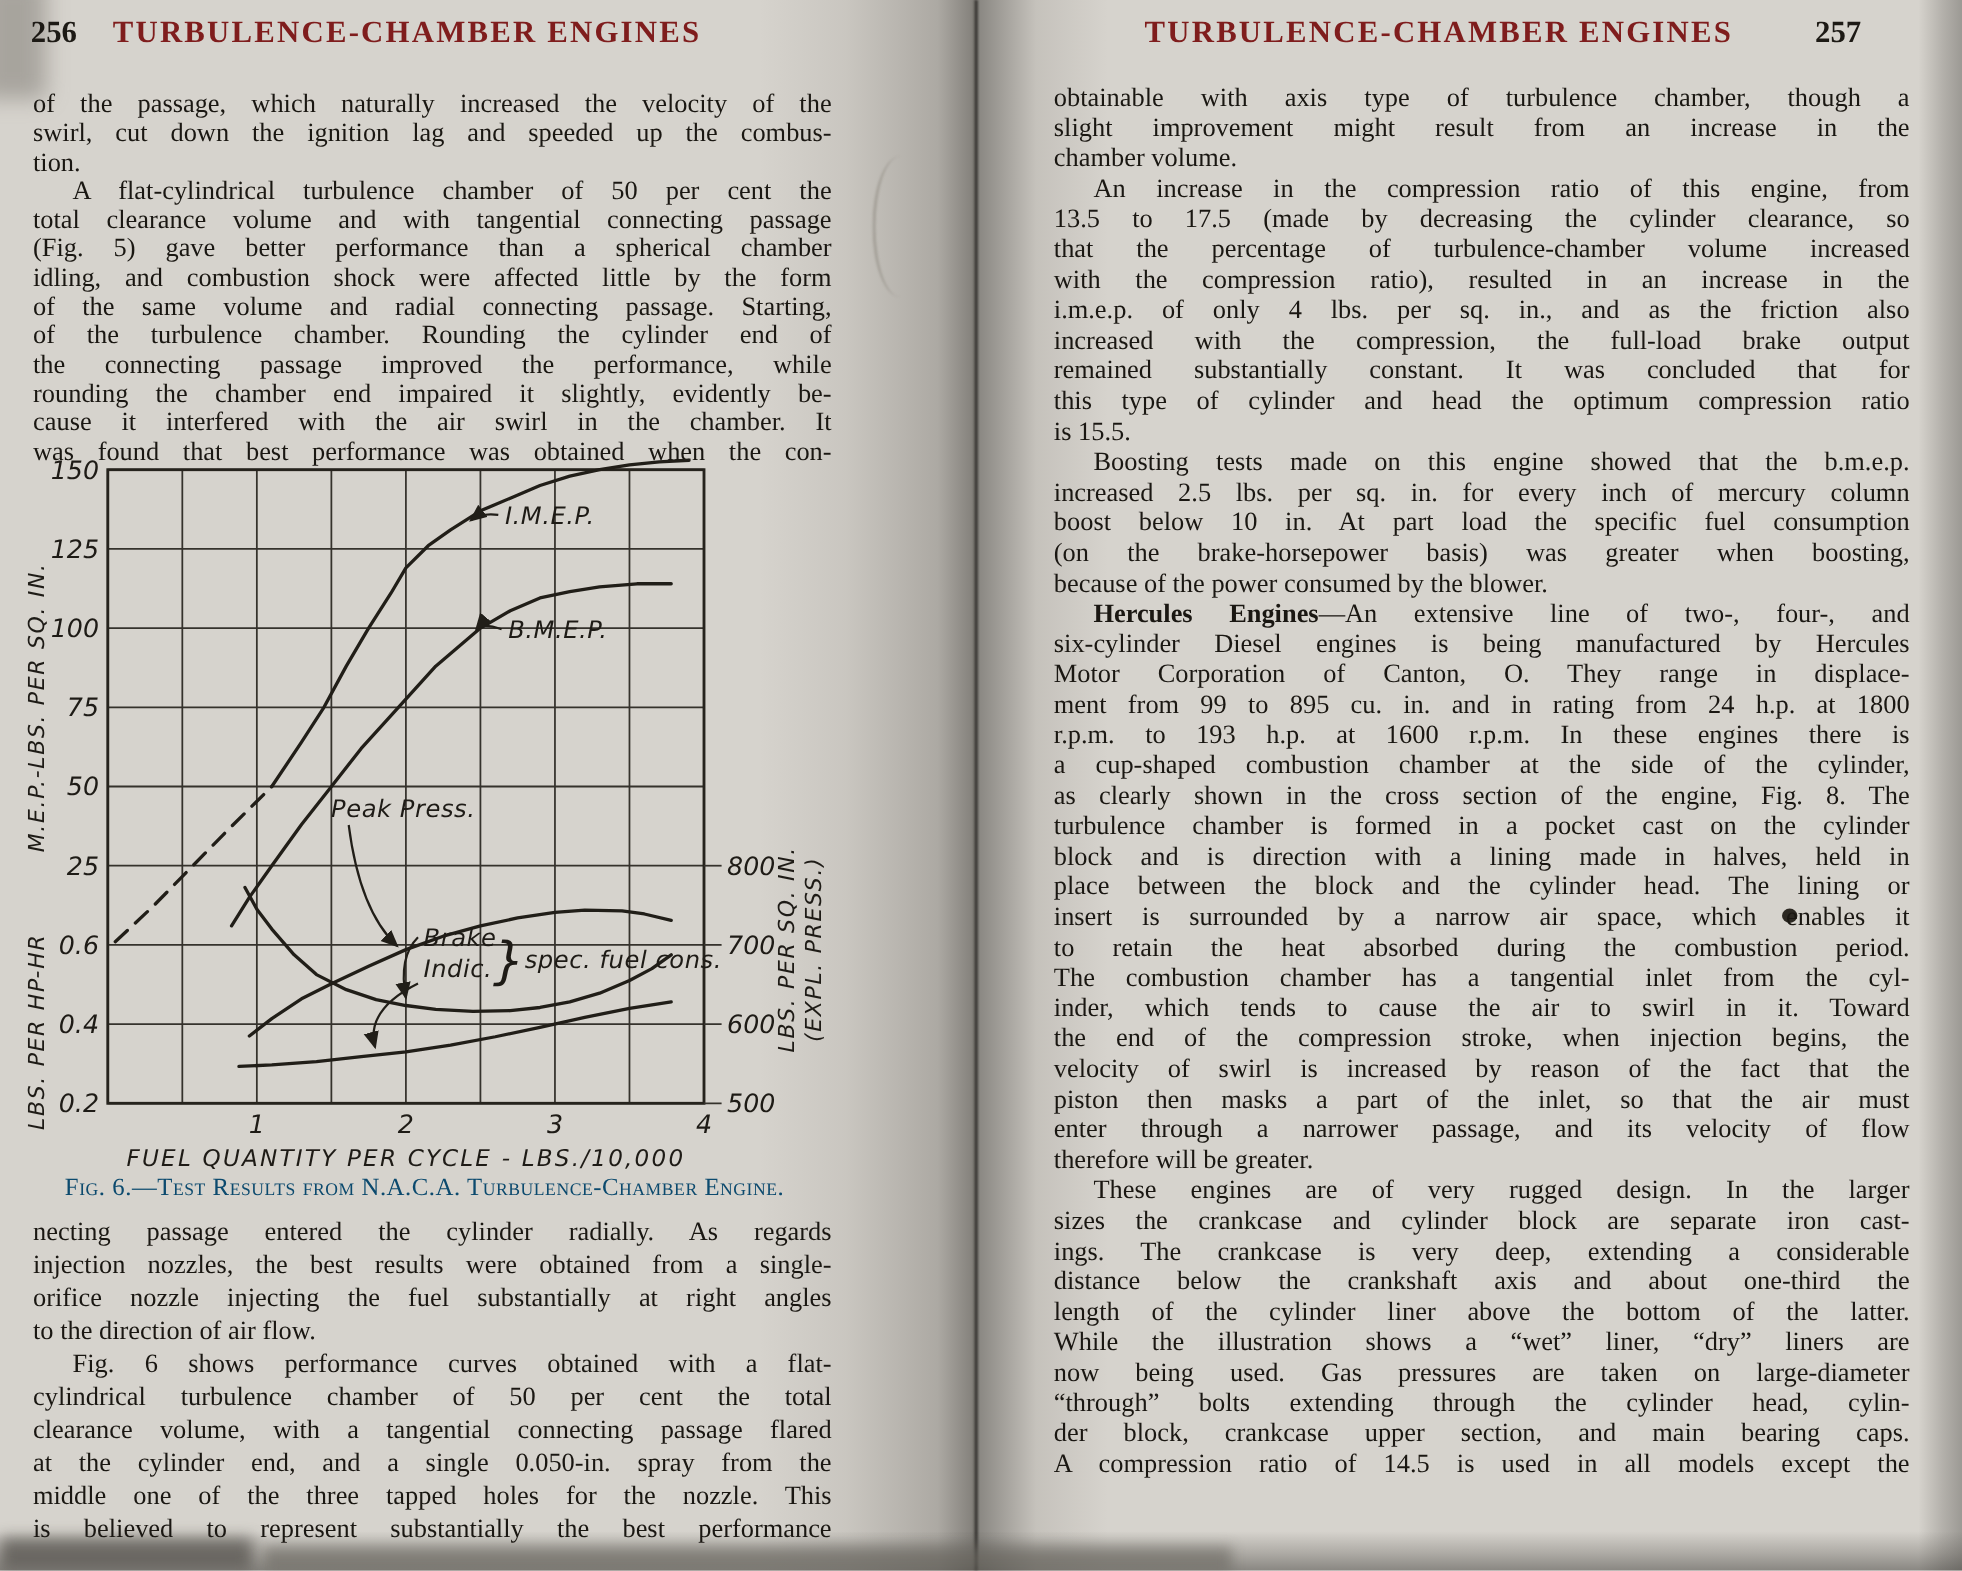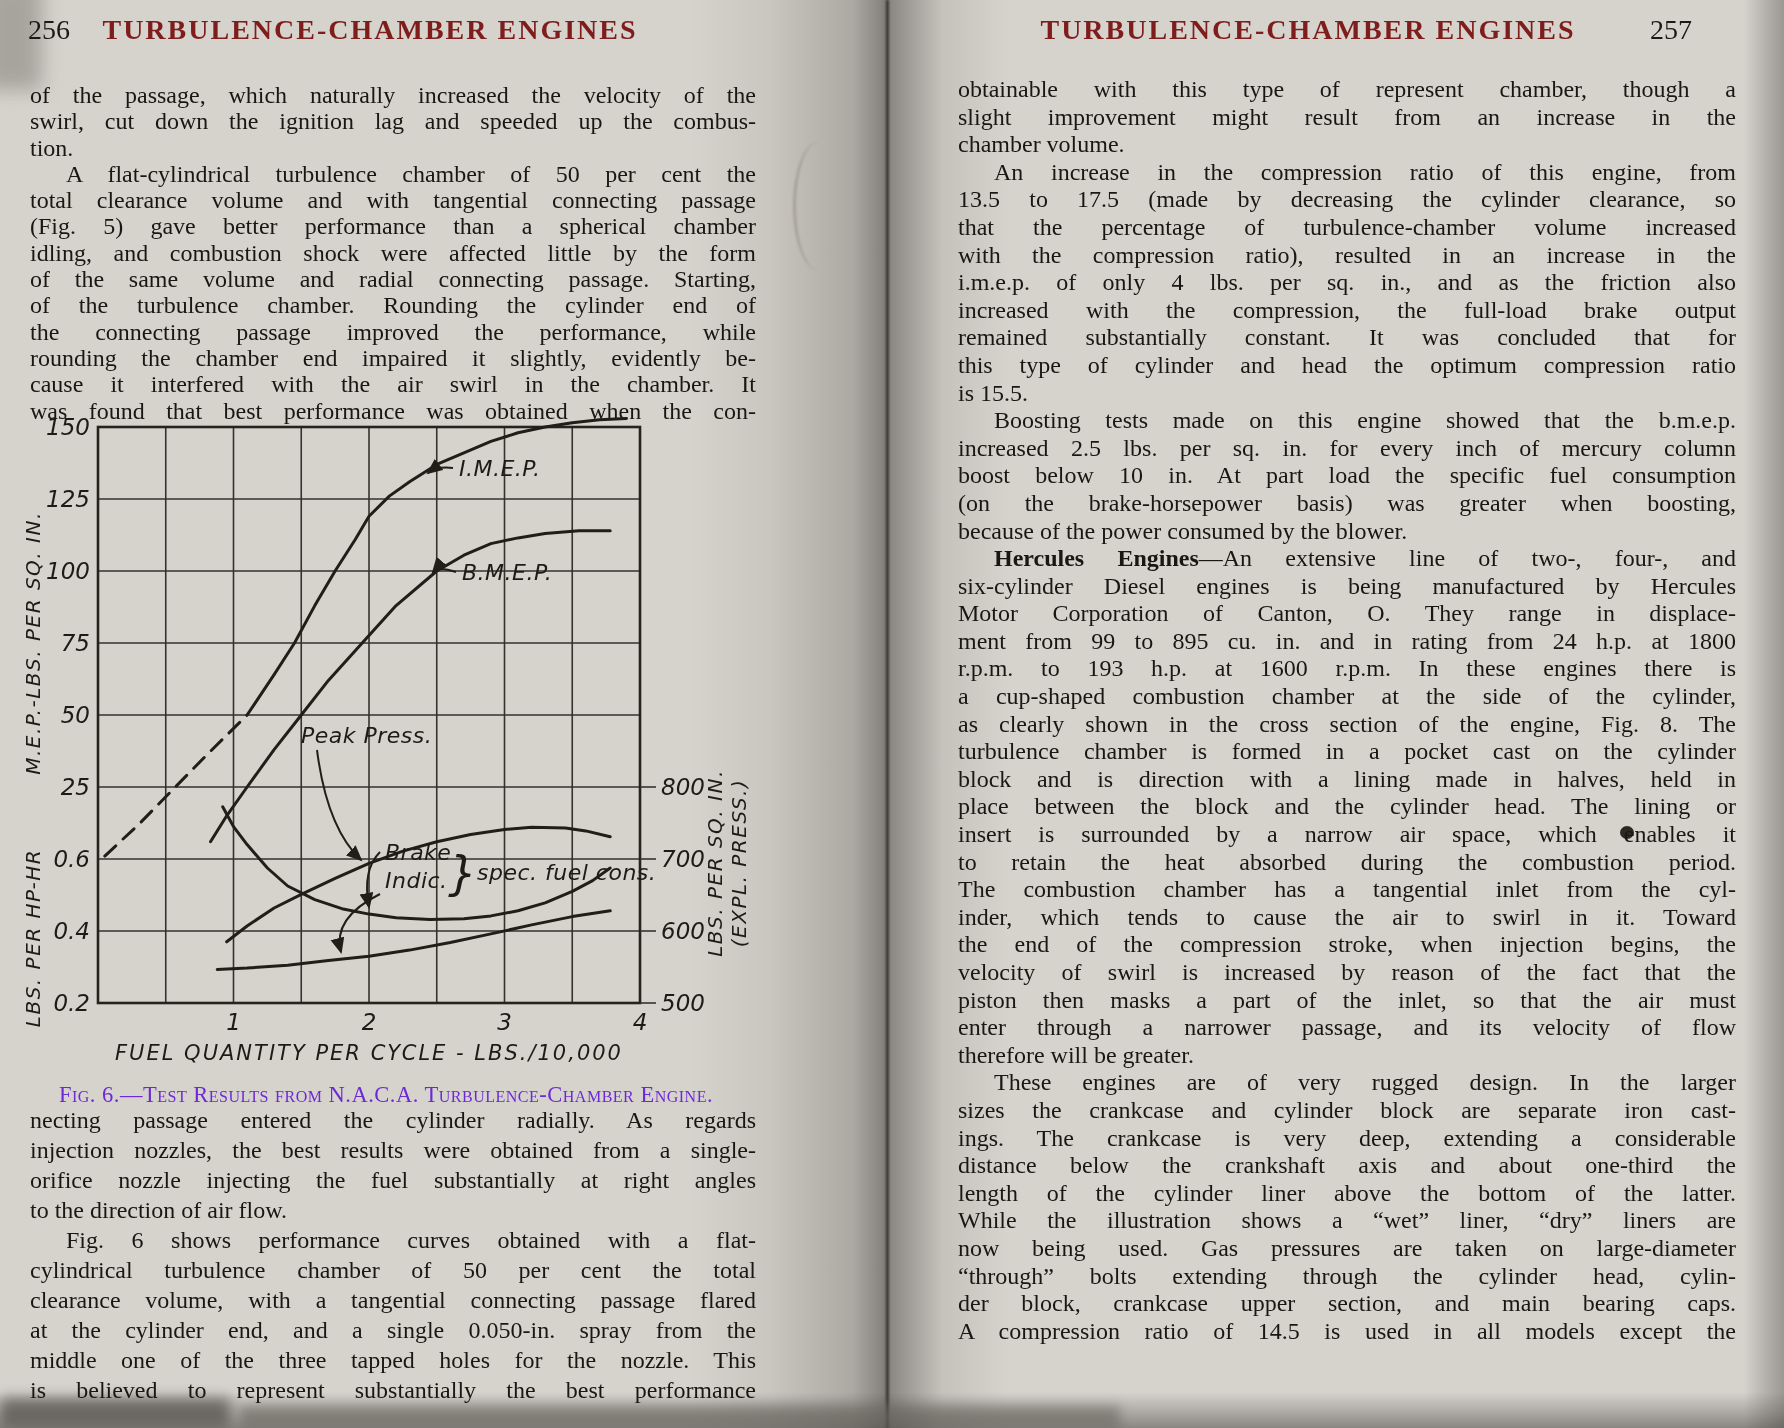--- a/index.html
+++ b/index.html
@@ -37,32 +37,32 @@
     border-radius:50% 0 0 50% / 50% 0 0 50%;
     filter:blur(1px);
   }
   .ink-blot{ left:1620px; top:826px; width:14px; height:13px; border-radius:50%; background:#2c2822; filter:blur(0.5px); }
 
   
   .running-head{
     position:absolute; top:14px;
     font-size:28px; font-weight:700; letter-spacing:2px; color:#7f1d1d;
   }
-  .pagenum{ position:absolute; top:14px; font-size:28px; font-weight:400; color:#1d1a15; }
+  .pagenum{ position:absolute; top:14px; font-size:28px; font-weight:700; color:#1d1a15; }
   .textcol{ position:absolute; color:#1a1712; font-size:24px; }
   .line{ text-align:justify; text-align-last:justify; }
   .line.last{ text-align-last:left; }
   .line.indent{ text-indent:36px; }
   .lt-top .line{ line-height:26.3px; }
   .lt-bottom .line{ line-height:30px; }
   .rt .line{ line-height:27.6px; }
   .fig-caption{
     position:absolute; left:25px; top:1066px; width:722px;
-    text-align:center; font-size:22.5px; color:#6d28d9;
-    font-variant:small-caps; letter-spacing:0.5px;margin-top:16px;
+    text-align:center; font-size:22.5px; color:#0c4a6e;
+    font-variant:small-caps; letter-spacing:0.5px;
   }
   
   .figsvg{ position:absolute; left:0px; top:408px; }
   .gridline{ stroke:#35322c; stroke-width:1.6; }
   .borderline{ stroke:#26231d; stroke-width:2.6; fill:none; }
   .curve{ stroke:#211e18; stroke-width:3; fill:none; stroke-linejoin:round; stroke-linecap:round; }
   .curve.dashed{ stroke-dasharray:15 10; }
   .ticklab{ font:italic 23px "DejaVu Sans", sans-serif; fill:#1e1b16; }
   .clab{ font:italic 22px "DejaVu Sans", sans-serif; fill:#1e1b16; letter-spacing:0.5px; }
   .ctitle{ font:italic 20px "DejaVu Sans", sans-serif; fill:#1e1b16; letter-spacing:1.5px; }
@@ -199,21 +199,21 @@
         <div class="line">middle one of the three tapped holes for the nozzle.  This</div>
         <div class="line">is believed to represent substantially the best performance</div>
       </div>
   </div>
 
   <div>
     <div class="running-head" style="left:958px; width:700px; text-align:center;">TURBULENCE-CHAMBER ENGINES</div>
     <div class="pagenum" style="left:1650px; width:90px; ">257</div>
 
     <div id="right-text" class="textcol rt" style="left:958px; top:76px; width:778px;">
-        <div class="line">obtainable with this type of represent chamber, though a</div>
+        <div class="line">obtainable with axis type of turbulence chamber, though a</div>
         <div class="line">slight improvement might result from an increase in the</div>
         <div class="line last">chamber volume.</div>
         <div class="line indent">An increase in the compression ratio of this engine, from</div>
         <div class="line">13.5 to 17.5 (made by decreasing the cylinder clearance, so</div>
         <div class="line">that the percentage of turbulence-chamber volume increased</div>
         <div class="line">with the compression ratio), resulted in an increase in the</div>
         <div class="line">i.m.e.p. of only 4 lbs. per sq. in., and as the friction also</div>
         <div class="line">increased with the compression, the full-load brake output</div>
         <div class="line">remained substantially constant.  It was concluded that for</div>
         <div class="line">this type of cylinder and head the optimum compression ratio</div>

